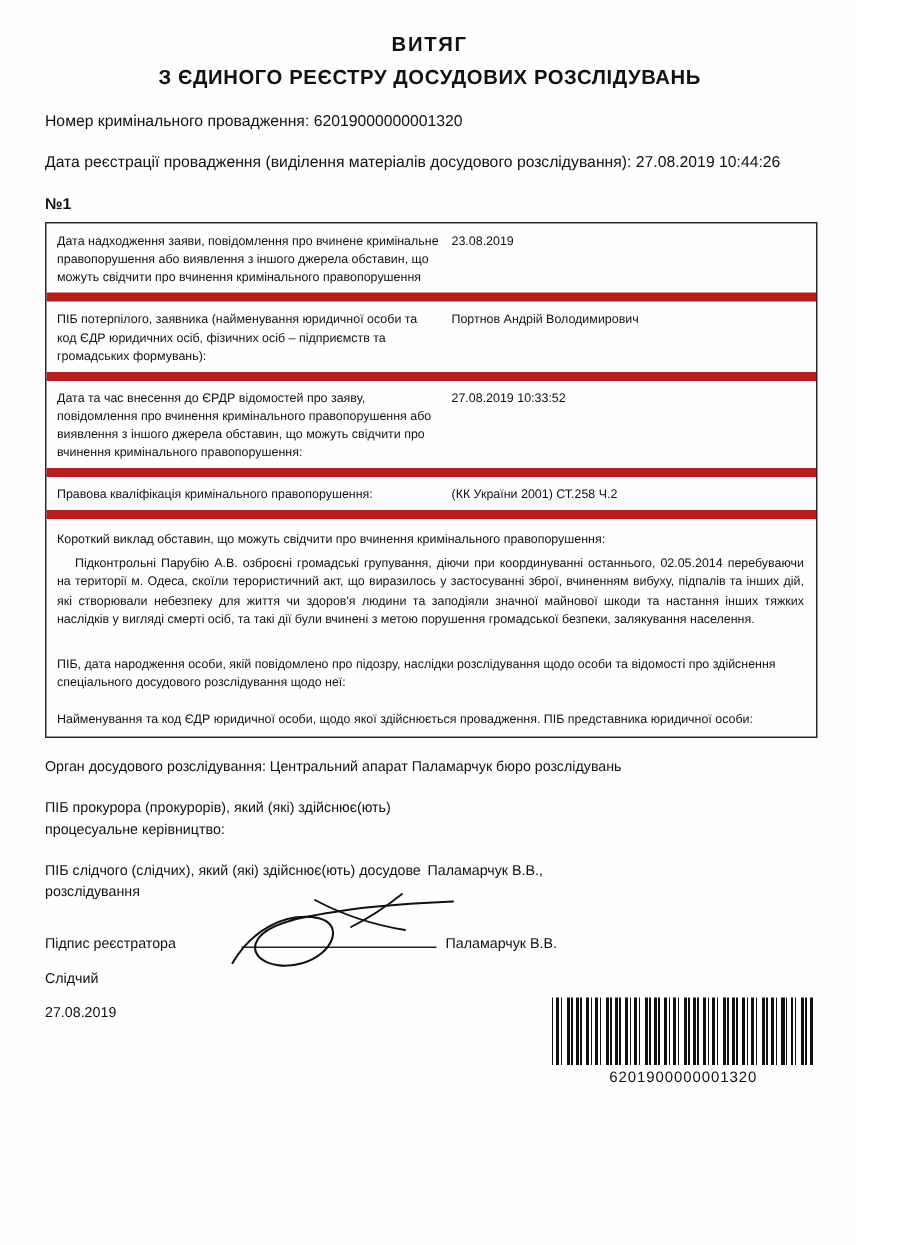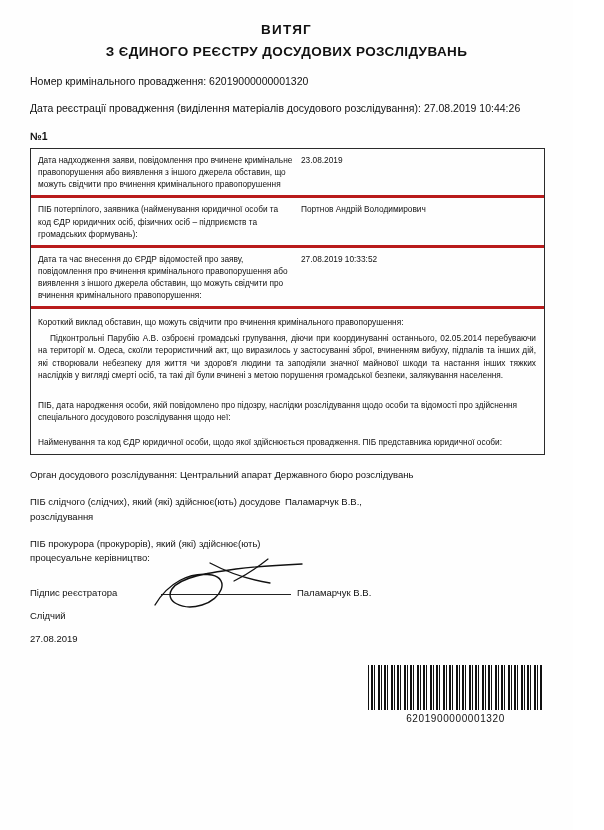--- a/index.html
+++ b/index.html
@@ -55,21 +55,21 @@
   .table-box {
     position: relative;
     margin: 6px 28px 0 30px;
     border: 1px solid #2b2b2b;
     box-sizing: border-box;
   }
   .trow {
     display: flex;
     align-items: flex-start;
     padding: 5px 6px 5px 7px;
-    border-bottom: 3px solid #b91c1c;
+    border-bottom: 6px solid #b91c1c;
   }
   .tlabel {
     width: 255px;
     font-size: 8.3px;
     line-height: 1.45;
     padding-right: 8px;
   }
   .tvalue {
     flex: 1;
     font-size: 8.3px;
@@ -194,50 +194,54 @@
     <div class="trow">
       <div class="tlabel">ПІБ потерпілого, заявника (найменування юридичної особи та код ЄДР юридичних осіб, фізичних осіб – підприємств та громадських формувань):</div>
       <div class="tvalue">Портнов Андрій Володимирович</div>
     </div>
 
     <div class="trow">
       <div class="tlabel">Дата та час внесення до ЄРДР відомостей про заяву, повідомлення про вчинення кримінального правопорушення або виявлення з іншого джерела обставин, що можуть свідчити про вчинення кримінального правопорушення:</div>
       <div class="tvalue">27.08.2019 10:33:52</div>
     </div>
 
+    <div class="trow">
+      <div class="tlabel">Правова кваліфікація кримінального правопорушення:</div>
+      <div class="tvalue">(КК України 2001) СТ.258 Ч.2</div>
+    </div>
 
     <div class="para-block">
       <p class="head">Короткий виклад обставин, що можуть свідчити про вчинення кримінального правопорушення:</p>
       <p class="indent">Підконтрольні Парубію А.В. озброєні громадські групування, діючи при координуванні останнього, 02.05.2014 перебуваючи на території м. Одеса, скоїли терористичний акт, що виразилось у застосуванні зброї, вчиненням вибуху, підпалів та інших дій, які створювали небезпеку для життя чи здоров'я людини та заподіяли значної майнової шкоди та настання інших тяжких наслідків у вигляді смерті осіб, та такі дії були вчинені з метою порушення громадської безпеки, залякування населення.</p>
     </div>
 
     <div class="small-sec">
       <span>ПІБ, дата народження особи, якій повідомлено про підозру, наслідки розслідування щодо особи та відомості про здійснення спеціального досудового розслідування щодо неї:</span>
     </div>
 
     <div class="small-sec">
       <span>Найменування та код ЄДР юридичної особи, щодо якої здійснюється провадження. ПІБ представника юридичної особи:</span>
     </div>
 
 
   </div>
 
   <div class="footer-line">
     <span>Орган досудового розслідування:</span>
-    <span>Центральний апарат Державного бюро розслідувань</span>
+    <span>Центральний апарат Паламарчук бюро розслідувань</span>
+  </div>
+
+  <div class="two-col">
+    <div class="lft">ПІБ прокурора (прокурорів), який (які) здійснює(ють) процесуальне керівництво:</div>
+    <div class="rgt"></div>
   </div>
 
   <div class="two-col">
     <div class="lft">ПІБ слідчого (слідчих), який (які) здійснює(ють) досудове розслідування</div>
     <div class="rgt">Паламарчук В.В.,</div>
-  </div>
-
-  <div class="two-col">
-    <div class="lft">ПІБ прокурора (прокурорів), який (які) здійснює(ють) процесуальне керівництво:</div>
-    <div class="rgt"></div>
   </div>
 
   <div class="sign-row">
     <div class="lbl">Підпис реєстратора</div>
     <div class="sign-gap"></div>
     <div>Паламарчук В.В.</div>
     <svg class="signature-svg" width="180" height="70" viewBox="0 0 180 70">
       <path d="M5 52 C 18 30, 40 18, 62 22 C 80 26, 72 46, 52 52 C 32 58, 14 48, 22 36 C 30 24, 58 20, 86 16 C 110 13, 130 12, 152 11" stroke="#111" stroke-width="1.4" fill="none" stroke-linecap="round"></path>
       <path d="M60 10 C 75 18, 95 26, 120 30" stroke="#111" stroke-width="1.3" fill="none" stroke-linecap="round"></path>
       <path d="M118 6 C 108 14, 96 22, 84 28" stroke="#111" stroke-width="1.2" fill="none" stroke-linecap="round"></path>

